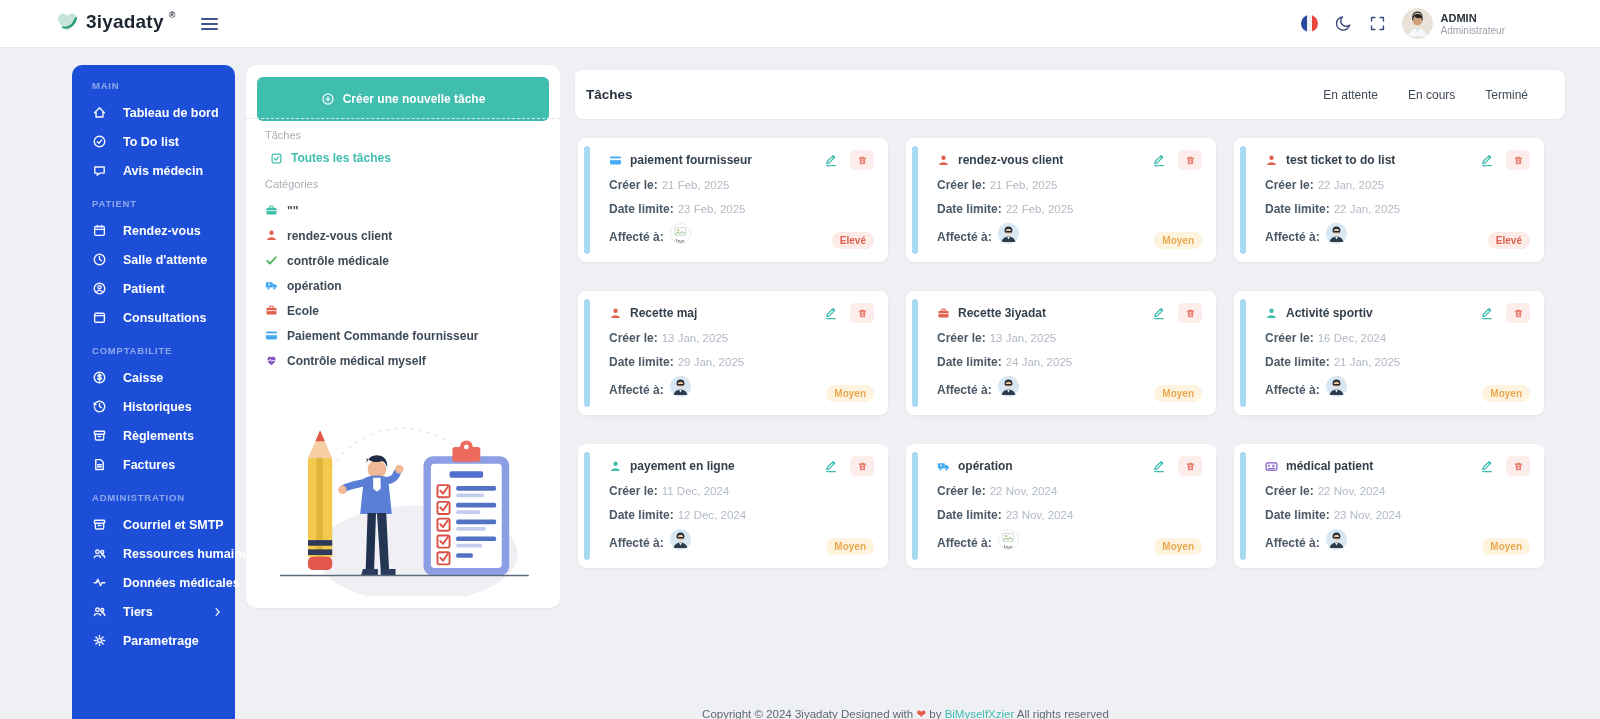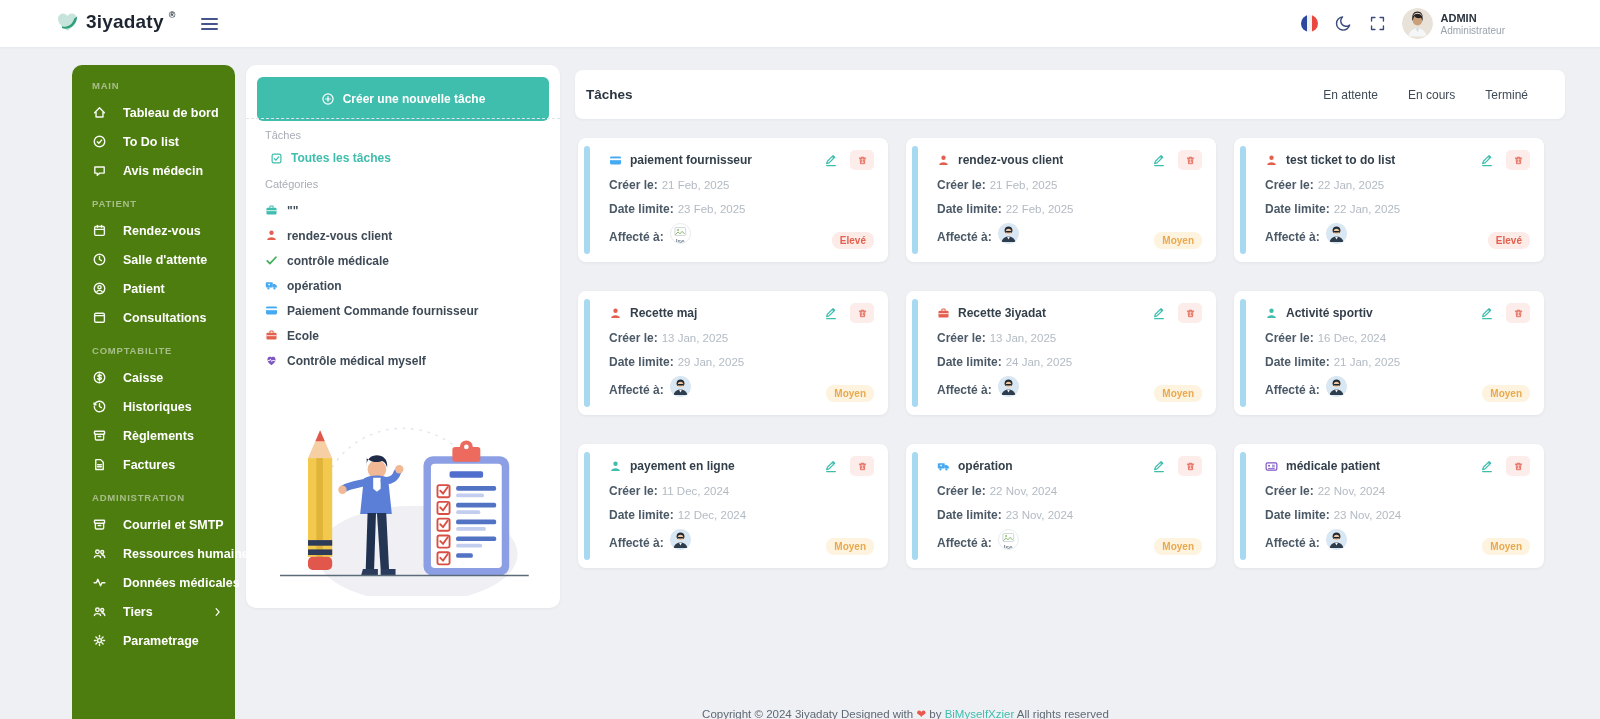--- a/index.html
+++ b/index.html
@@ -21,21 +21,21 @@
   .top-right { margin-left:auto; display:flex; align-items:center; gap:16px; margin-right:95px; }
   .flag { width:17px; height:17px; border-radius:50%; cursor:pointer;
           background:linear-gradient(90deg,#2b479e 33.3%,#f2f2f2 33.3% 66.6%,#e8473f 66.6%); }
   .tb-ic { display:flex; align-items:center; cursor:pointer; }
   .user { display:flex; align-items:center; gap:8px; cursor:pointer; }
   .user-av { width:31px; height:31px; border-radius:50%; overflow:hidden; }
   .user-name { font-size:11px; font-weight:700; color:#29323c; }
   .user-role { font-size:10px; color:#9aa3ac; margin-top:1px; }
   
   .sidebar { position:absolute; left:72px; top:65px; width:163px; height:654px;
-             background:#4d7c0f; border-radius:10px 10px 0 0; padding-top:2px; }
+             background:#1d4ed8; border-radius:10px 10px 0 0; padding-top:2px; }
   .sec { font-size:9.5px; font-weight:700; letter-spacing:.8px; color:rgba(255,255,255,.5);
          padding:13px 0 7px 20px; text-transform:uppercase; }
   .sitem { display:flex; align-items:center; gap:16px; height:29px; padding:0 14px 0 20px;
            color:#fff; font-size:12.5px; font-weight:600; cursor:pointer; white-space:nowrap; }
   .i { width:15px; height:15px; fill:none; stroke:currentColor; stroke-width:1.5;
        stroke-linecap:round; stroke-linejoin:round; flex:0 0 15px; opacity:.95; }
   .chev { margin-left:auto; width:6px; height:10px; }
   
   .panel { position:absolute; left:246px; top:65px; width:314px; height:543px; background:#fff;
            border-radius:10px; box-shadow:0 1px 3px rgba(20,30,40,.05); }
@@ -318,33 +318,33 @@
       <svg class="ci" viewBox="0 0 16 16" style="color:#45aaf2" fill="currentColor">
           <rect x="1" y="4" width="8.6" height="6.4" rx="1"></rect>
           <path d="M9.6 6h2.6l2.4 2.4v2H9.6z"></path>
           <circle cx="4.2" cy="11.6" r="1.4"></circle>
           <circle cx="11.6" cy="11.6" r="1.4"></circle>
           <path d="M4 6.8h2.2M5.1 5.7v2.2" stroke="#fff"></path>
         </svg>
       <span>opération</span>
     </div>
     <div class="cat">
-      <svg class="ci" viewBox="0 0 16 16" style="color:#45aaf2" fill="currentColor">
-          <rect x="1.2" y="3.2" width="13.6" height="9.6" rx="1.6"></rect>
-          <rect x="1.2" y="5.4" width="13.6" height="2.2" fill="#fff"></rect>
-        </svg>
-      <span>Paiement Commande fournisseur</span>
-    </div>
-    <div class="cat">
       <svg class="ci" viewBox="0 0 16 16" style="color:#e4604e">
           <path d="M6 4.6V3.4a1 1 0 0 1 1-1h2a1 1 0 0 1 1 1v1.2" fill="none" stroke="currentColor" stroke-width="1.4"></path>
           <rect x="1.8" y="4.6" width="12.4" height="8.4" rx="1.4" fill="currentColor"></rect>
           <path d="M1.8 8.2h12.4" stroke="#fff"></path>
         </svg>
       <span>Ecole</span>
+    </div>
+    <div class="cat">
+      <svg class="ci" viewBox="0 0 16 16" style="color:#45aaf2" fill="currentColor">
+          <rect x="1.2" y="3.2" width="13.6" height="9.6" rx="1.6"></rect>
+          <rect x="1.2" y="5.4" width="13.6" height="2.2" fill="#fff"></rect>
+        </svg>
+      <span>Paiement Commande fournisseur</span>
     </div>
     <div class="cat">
       <svg class="ci" viewBox="0 0 16 16" style="color:#7e57c2" fill="currentColor">
           <path d="M8 13.8C1.2 9.4 2.4 4 5.5 3.4 7 3.1 8 4.2 8 4.2s1-1.1 2.5-.8c3.1.6 4.3 6-2.5 10.4z"></path>
           <path d="M3.5 8h2.2l.9-1.6 1.7 2.9.9-1.3h2.9" fill="none" stroke="#fff" stroke-width="1.1"></path>
         </svg>
       <span>Contrôle médical myself</span>
     </div>
   </div>
 
@@ -774,21 +774,21 @@
   </div>
 
   <div class="card">
     <span class="stripe"></span>
     <div class="ct-row">
       <svg class="ci" viewBox="0 0 16 16" style="color:#7e57c2">
           <rect x="1.4" y="3.6" width="13.2" height="8.8" rx="1.6" fill="none" stroke="currentColor" stroke-width="1.5"></rect>
           <circle cx="5" cy="7" r="1.2" fill="currentColor"></circle>
           <path d="M8.6 6.4h3.4M8.6 8.4h3.4M3.8 10.4h8.2" stroke="currentColor" stroke-width="1.1"></path>
         </svg>
-      <span class="ct">médicale patient</span>
+      <span class="ct">médical patient</span>
     </div>
     <div class="acts">
       <button class="edit-btn">
           <svg class="pi" viewBox="0 0 16 16">
             <path d="m3 12.2.9-2.8 6.4-6.4 1.9 1.9-6.4 6.4zM9.4 3.9l1.9 1.9"></path>
             <path d="M3 14.4h10"></path>
           </svg>
         </button>
       <button class="del-btn">
           <svg class="ti" viewBox="0 0 16 16">

